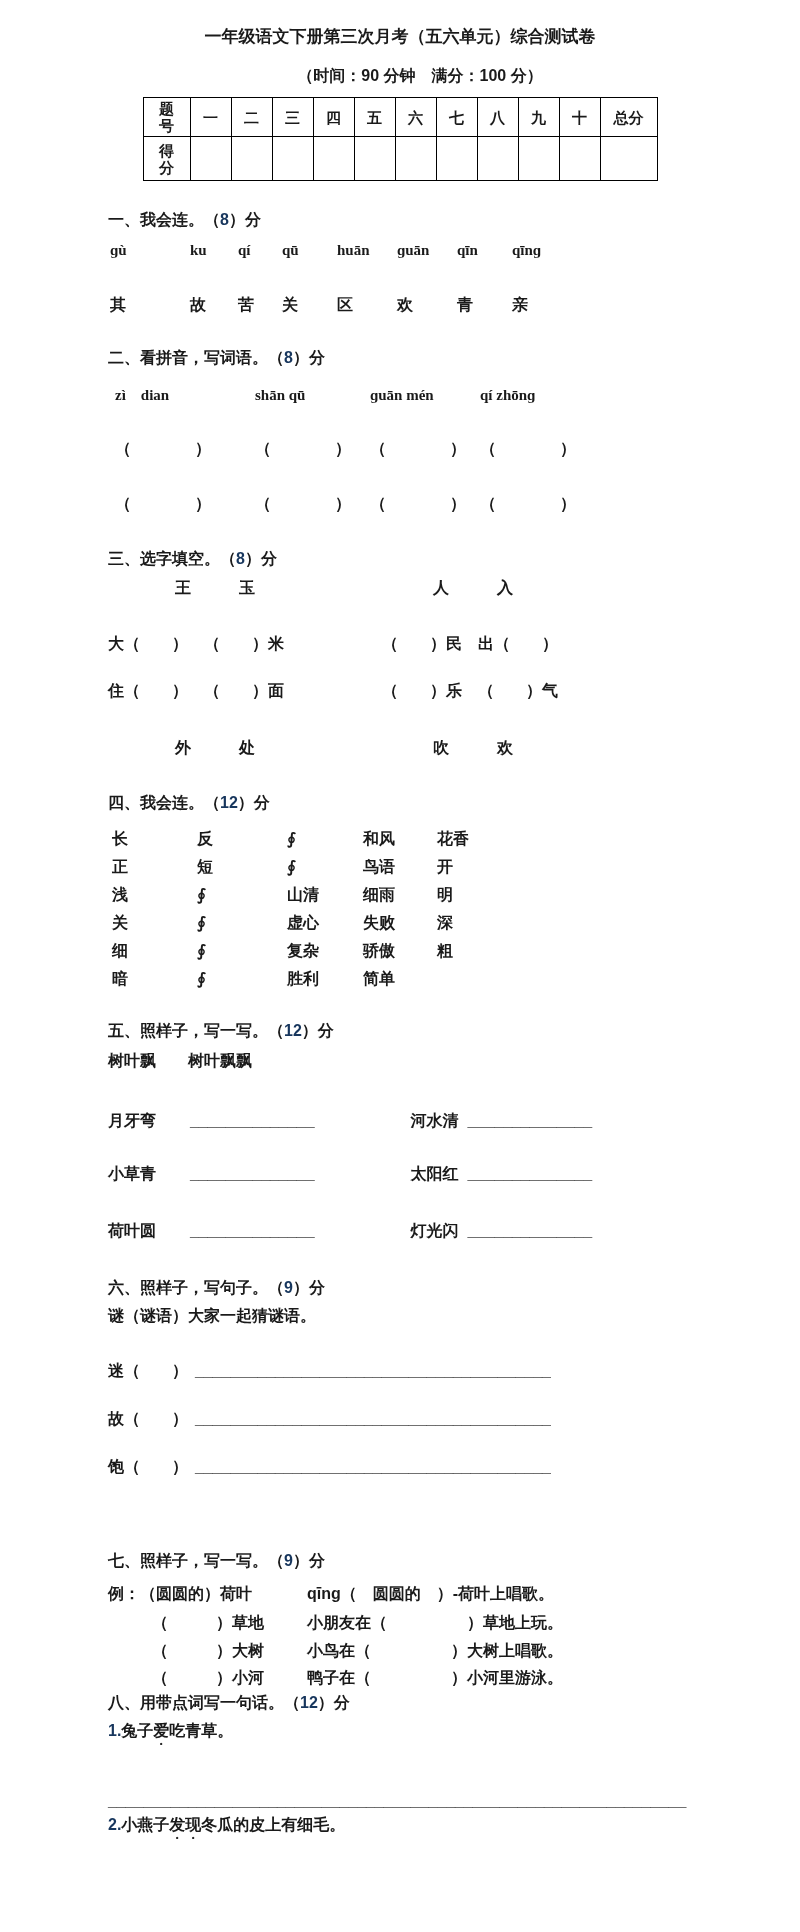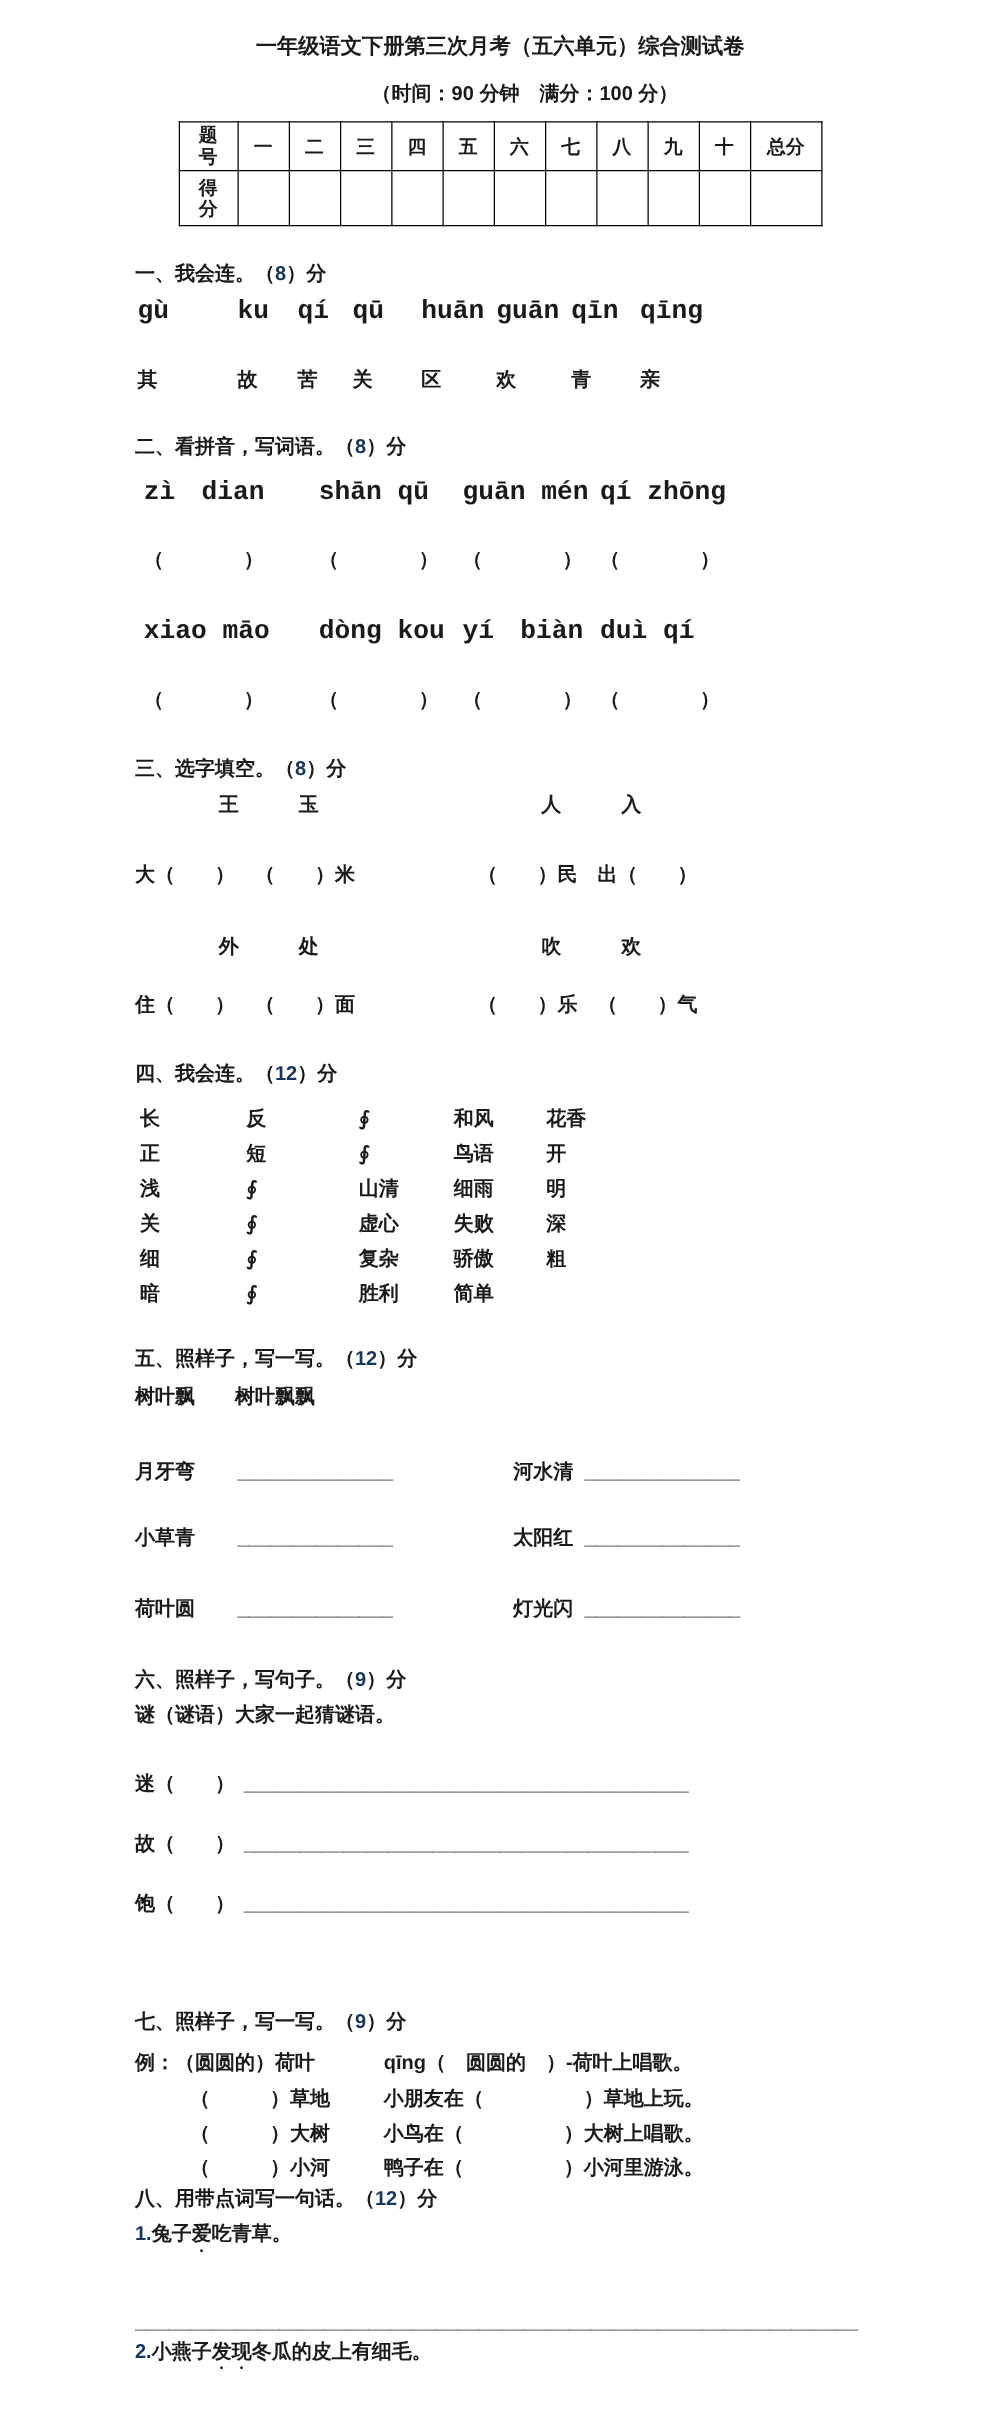--- a/index.html
+++ b/index.html
@@ -26,21 +26,21 @@
   }
   td.corner{width:46px;white-space:pre-line;}
   td.qcol{width:40px;}
   td.totcol{width:56px;}
   tr.hdr td{height:38px;}
   tr.score-row td{height:43px;}
   .heading{margin-left:108px;}
   .num{color:var(--numeral,#17365d);}
   
   .g1{display:grid;grid-template-columns:80px 48px 44px 55px 60px 60px 55px auto;margin-left:110px;}
-  .pinyin{font-family:Liberation Mono, monospace;font-size:21px;white-space:pre;}
+  .pinyin{font-family:Liberation Serif, serif;font-size:15px;white-space:pre;}
   
   .g2{display:grid;grid-template-columns:140px 115px 110px auto;margin-left:115px;}
   .brackets{white-space:pre;}
   
   .s3row{display:flex;margin-left:108px;white-space:pre;}
   .s3row .l{width:274px;}
   .s3row .r{flex:1;}
   .ind67{display:inline-block;margin-left:67px;text-align:right;}
   .ind51{display:inline-block;margin-left:51px;}
   
@@ -135,49 +135,43 @@
     <span class="pinyin">shān qū</span>
     <span class="pinyin">ɡuān mén</span>
     <span class="pinyin">qí zhōnɡ</span>
   </div>
   <div class="g2" style="margin-top:34px">
     <span class="brackets">（　　　　）</span>
     <span class="brackets">（　　　　）</span>
     <span class="brackets">（　　　　）</span>
     <span class="brackets">（　　　　）</span>
   </div>
-  <div class="g2" style="margin-top:37px">
-    <span class="pinyin">xiao māo</span>
-    <span class="pinyin">dònɡ kou</span>
-    <span class="pinyin">yí　biàn</span>
-    <span class="pinyin">duì qí</span>
-  </div>
   <div class="g2" style="margin-top:35px">
     <span class="brackets">（　　　　）</span>
     <span class="brackets">（　　　　）</span>
     <span class="brackets">（　　　　）</span>
     <span class="brackets">（　　　　）</span>
   </div>
 
   <div class="heading" style="margin-top:35px"><span>三、选字填空。（</span><span class="num">8</span><span>）分</span></div>
   <div class="s3row" style="margin-top:9px">
     <div class="l"><span class="ind67">王　　　玉</span></div>
     <div class="r"><span class="ind51">人　　　入</span></div>
   </div>
   <div class="s3row" style="margin-top:36px">
     <div class="l">大（　　）　（　　）米</div>
     <div class="r">（　　）民　出（　　）</div>
   </div>
+  <div class="s3row" style="margin-top:27px">
+    <div class="l">住（　　）　（　　）面</div>
+    <div class="r">（　　）乐　（　　）气</div>
+  </div>
   <div class="s3row" style="margin-top:37px">
     <div class="l"><span class="ind67">外　　　处</span></div>
     <div class="r"><span class="ind51">吹　　　欢</span></div>
-  </div>
-  <div class="s3row" style="margin-top:27px">
-    <div class="l">住（　　）　（　　）面</div>
-    <div class="r">（　　）乐　（　　）气</div>
   </div>
 
   <div class="heading" style="margin-top:35px"><span>四、我会连。（</span><span class="num">12</span><span>）分</span></div>
   <div class="g4" style="margin-top:16px">
     <span>长</span>
       <span>反</span>
       <span>∮</span>
       <span>和风</span>
       <span>花香</span>
     <span style="margin-top:8px">正</span>

